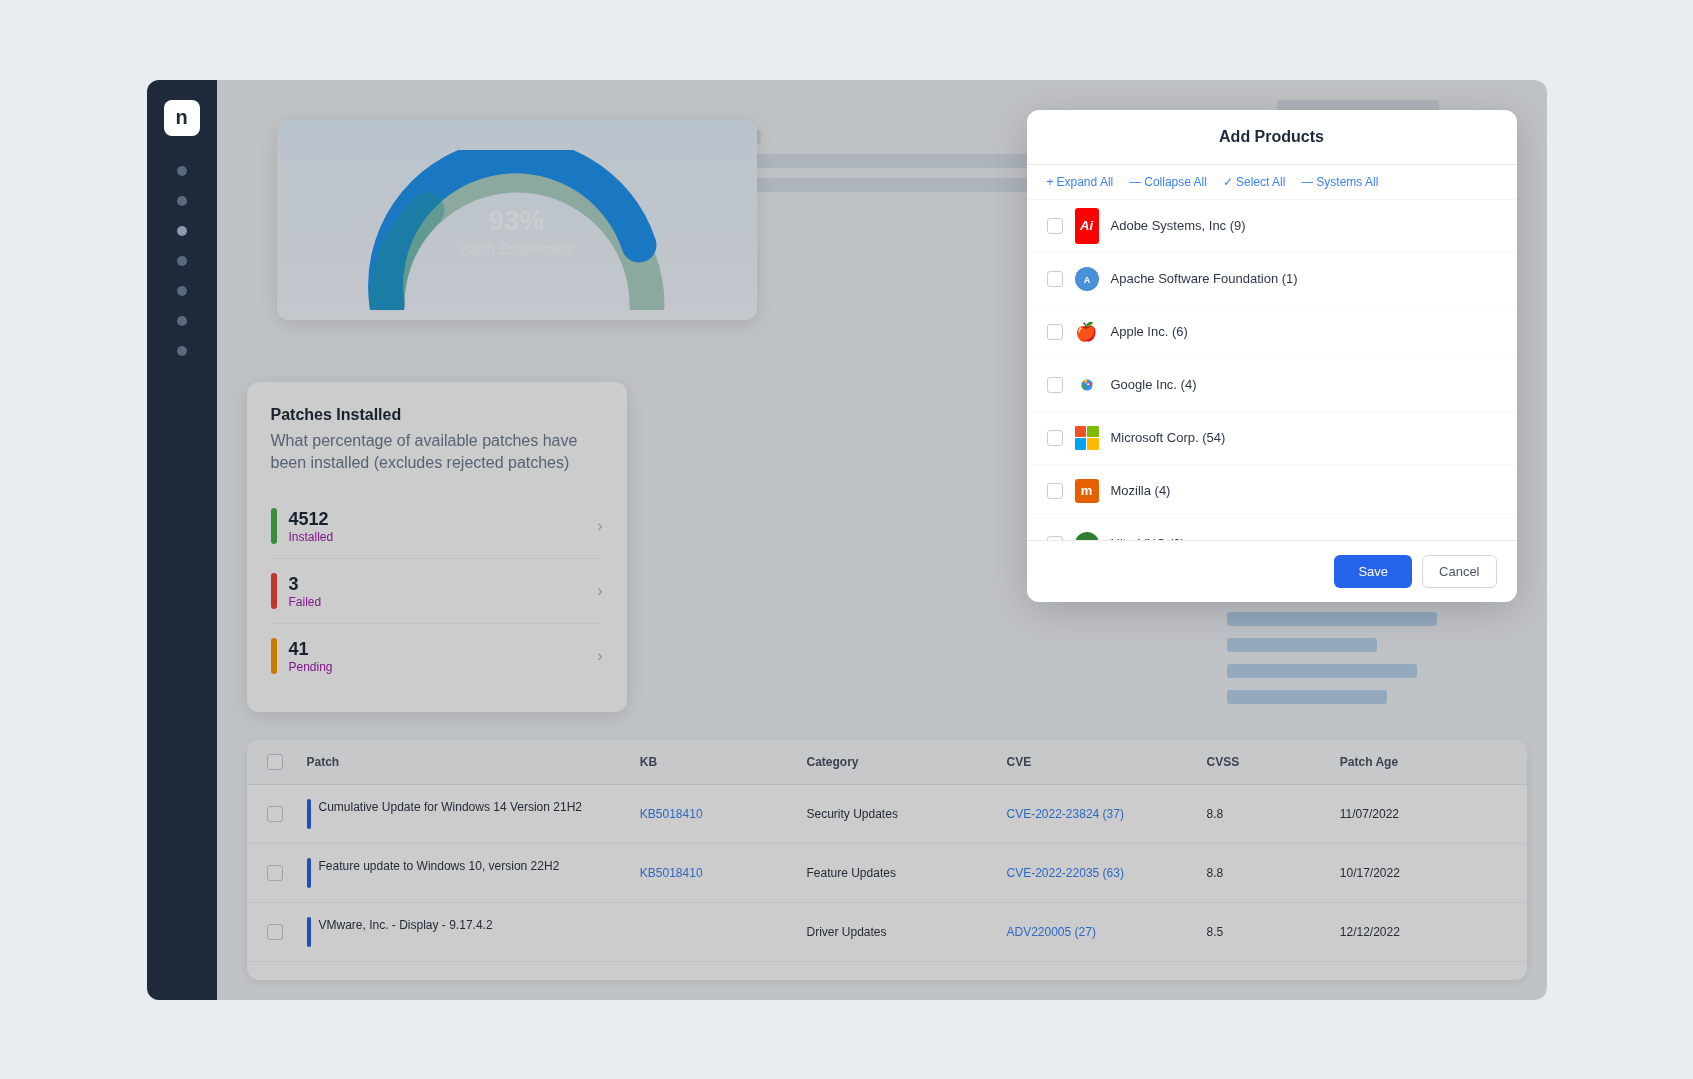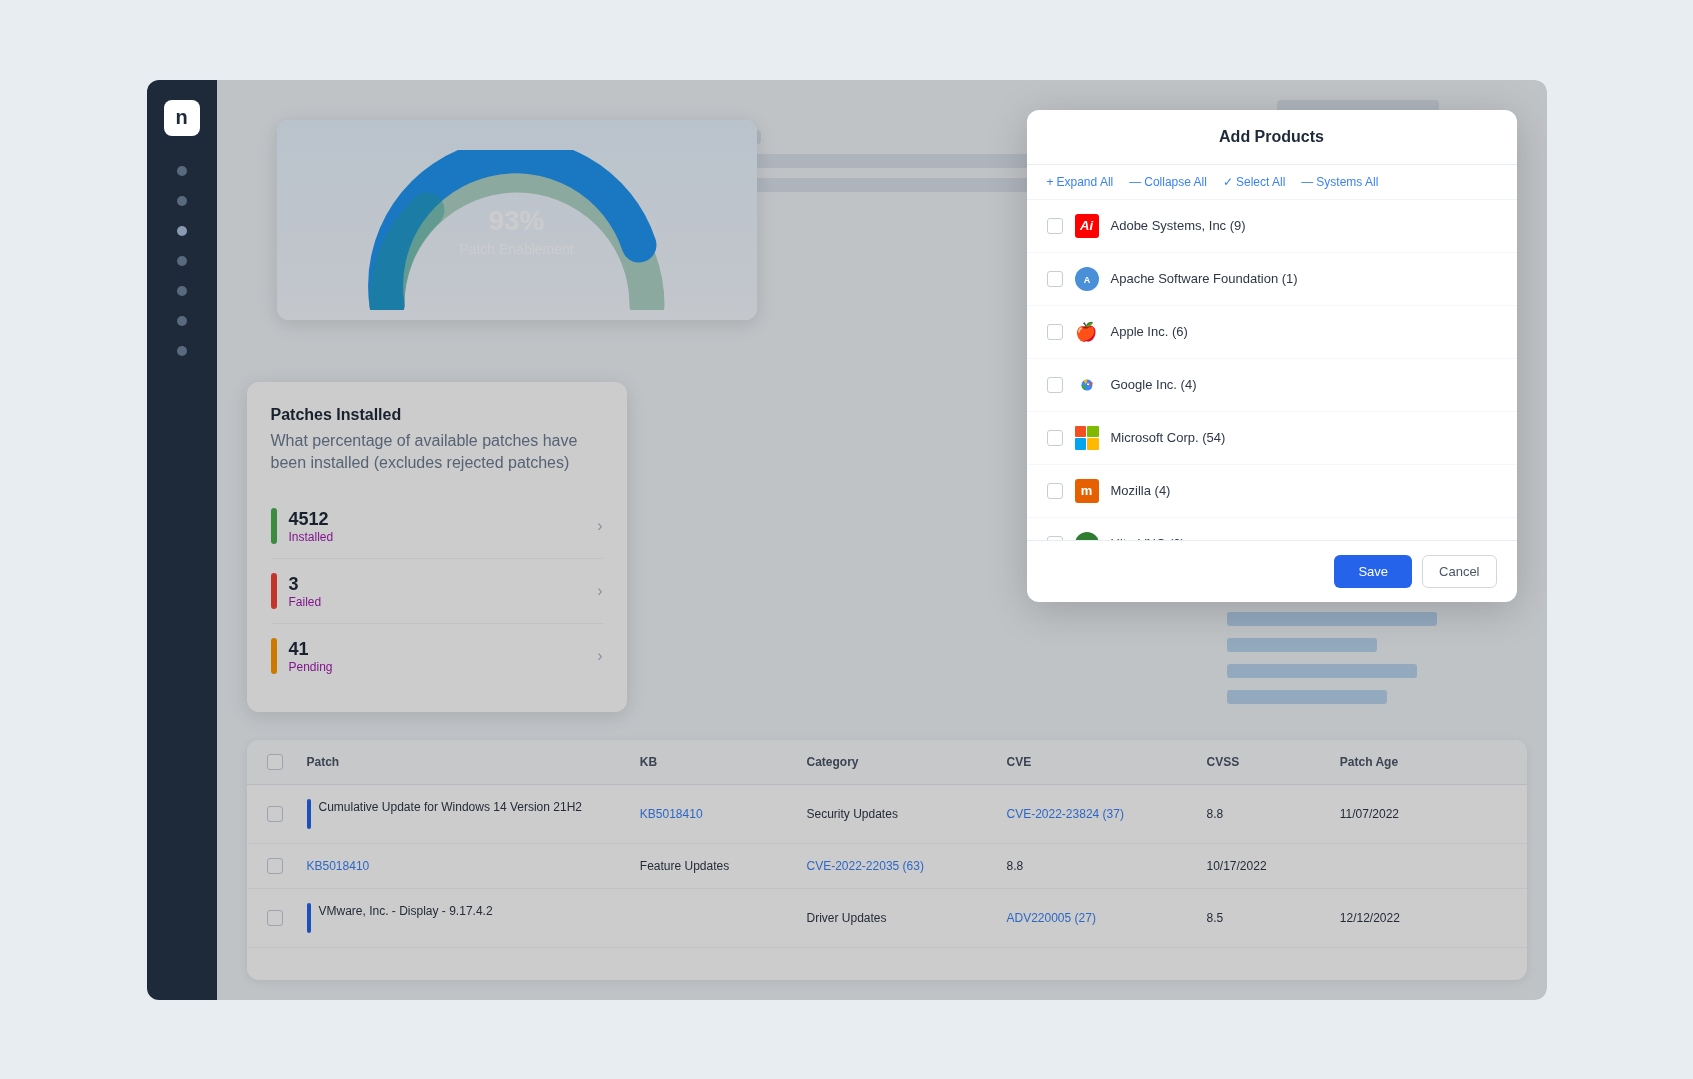--- a/index.html
+++ b/index.html
@@ -447,21 +447,21 @@
 
     
     .icon-adobe {
       background: #ff0000;
       color: white;
       font-size: 13px;
       font-weight: 900;
       font-style: italic;
       border-radius: 3px;
       width: 24px;
-      height: 24px;
+      height: 36px;
       display: flex;
       align-items: center;
       justify-content: center;
     }
 
     
     .icon-apache {
       width: 24px;
       height: 24px;
       border-radius: 50%;
@@ -671,20 +671,26 @@
         <div class="td link">KB5018410</div>
         <div class="td">Security Updates</div>
         <div class="td link-cve">CVE-2022-23824 (37)</div>
         <div class="td">8.8</div>
         <div class="td">11/07/2022</div>
       </div>
 
       <div class="table-body-row">
         <div class="checkbox-cell">
           <div class="checkbox"></div>
+        </div>
+        <div class="td">
+          <div class="patch-name">
+            <div class="patch-bar-small" style="background:#2563eb;"></div>
+            <span class="patch-name-text">Feature update to Windows 10, version 22H2</span>
+          </div>
         </div>
         <div class="td link">KB5018410</div>
         <div class="td">Feature Updates</div>
         <div class="td link-cve">CVE-2022-22035 (63)</div>
         <div class="td">8.8</div>
         <div class="td">10/17/2022</div>
       </div>
 
       <div class="table-body-row">
         <div class="checkbox-cell">

